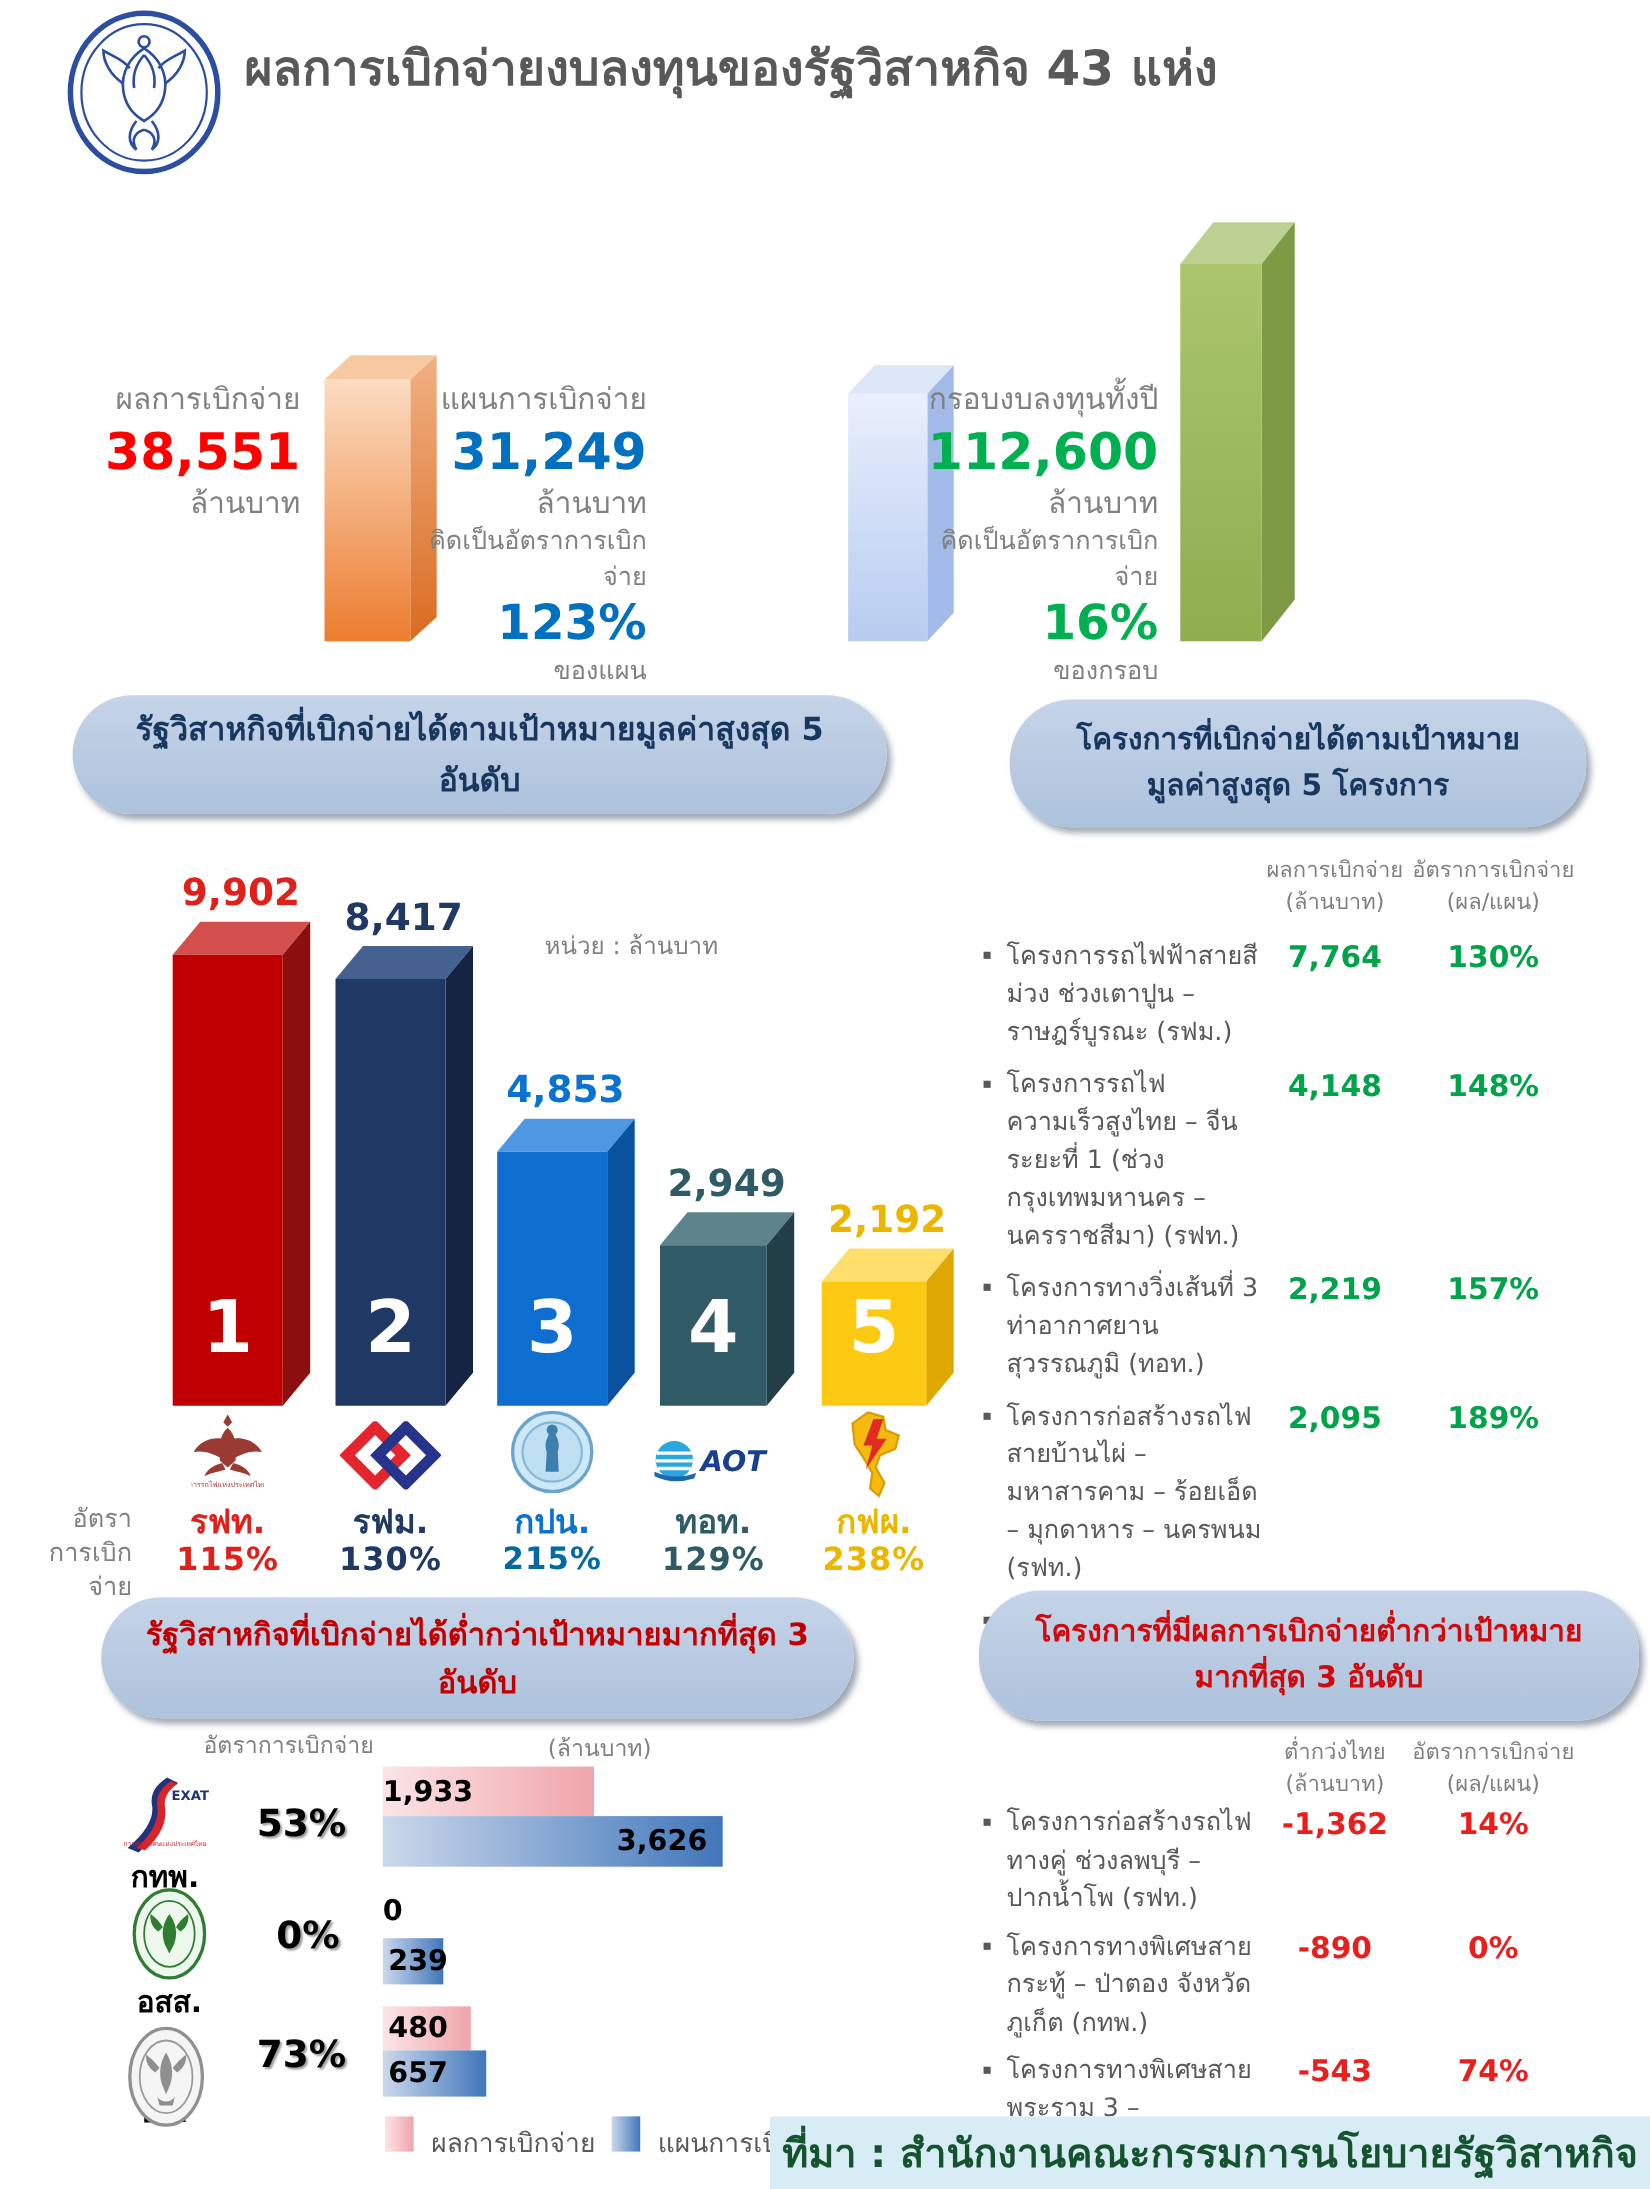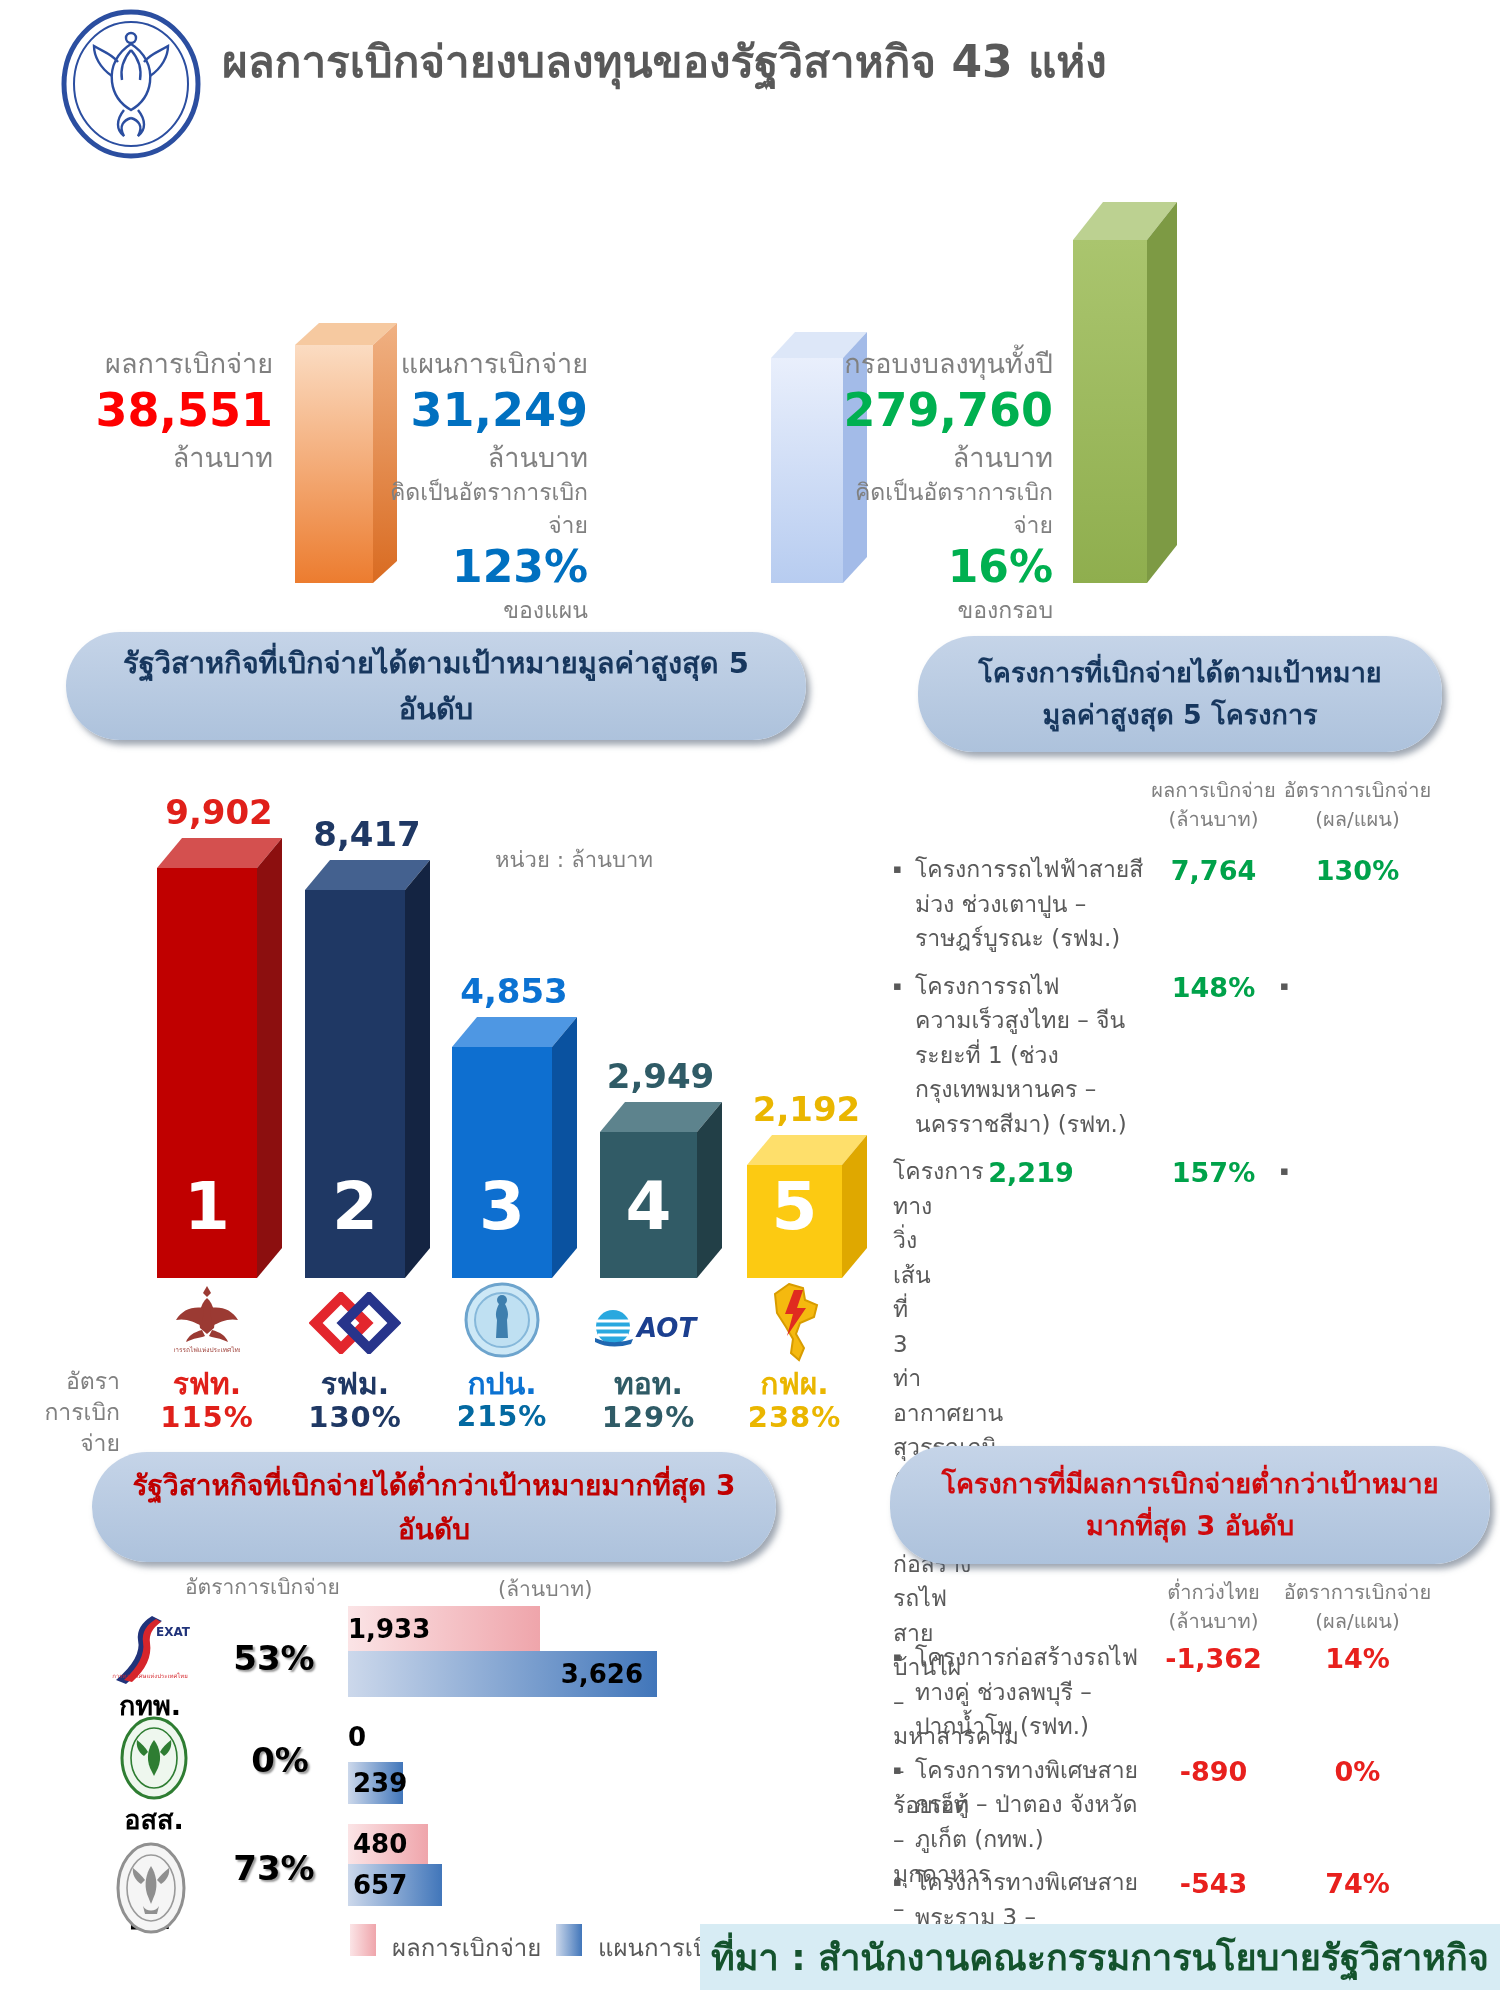--- a/index.html
+++ b/index.html
@@ -102,21 +102,21 @@
   <div class="abs rt" style="left:358px;top:346px;width:230px;">
     <div class="sum-label">แผนการเบิกจ่าย</div>
     <div class="sum-value" style="color:#0070c0;">31,249</div>
     <div class="sum-label">ล้านบาท</div>
     <div class="sum-small">คิดเป็นอัตราการเบิกจ่าย</div>
     <div class="sum-rate" style="color:#0070c0;">123%</div>
     <div class="sum-small">ของแผน</div>
   </div>
   <div class="abs rt" style="left:823px;top:346px;width:230px;">
     <div class="sum-label">กรอบงบลงทุนทั้งปี</div>
-    <div class="sum-value" style="color:#00b050;">279,760</div>
+    <div class="sum-value" style="color:#00b050;">112,600</div>
     <div class="sum-label">ล้านบาท</div>
     <div class="sum-small">คิดเป็นอัตราการเบิกจ่าย</div>
     <div class="sum-rate" style="color:#00b050;">16%</div>
     <div class="sum-small">ของกรอบ</div>
   </div>
 
   <div class="abs pill" style="left:66px;top:632px;width:740px;height:108px;">
     <div class="pill-navy" style="font-size:29px;padding:0 30px;">รัฐวิสาหกิจที่เบิกจ่ายได้ตามเป้าหมายมูลค่าสูงสุด 5 อันดับ</div>
   </div>
   <div class="abs pill" style="left:918px;top:636px;width:524px;height:116px;">
@@ -213,20 +213,21 @@
     <div>อัตราการเบิกจ่าย</div>
     <div>(ผล/แผน)</div>
   </div>
   <div id="top5-list" class="abs plist" style="left:893px;top:852px;width:565px;">
       <div class="bullet">▪</div>
       <div class="pname">โครงการรถไฟฟ้าสายสีม่วง ช่วงเตาปูน – ราษฎร์บูรณะ (รฟม.)</div>
       <div class="pval" style="color: rgb(0, 162, 74);">7,764</div>
       <div class="pval" style="color: rgb(0, 162, 74);">130%</div>
       <div class="bullet">▪</div>
       <div class="pname">โครงการรถไฟความเร็วสูงไทย – จีน ระยะที่ 1 (ช่วงกรุงเทพมหานคร – นครราชสีมา) (รฟท.)</div>
+      <div class="pval" style="color: rgb(0, 162, 74);">4,148</div>
       <div class="pval" style="color: rgb(0, 162, 74);">148%</div>
       <div class="bullet">▪</div>
       <div class="pname">โครงการทางวิ่งเส้นที่ 3 ท่าอากาศยานสุวรรณภูมิ (ทอท.)</div>
       <div class="pval" style="color: rgb(0, 162, 74);">2,219</div>
       <div class="pval" style="color: rgb(0, 162, 74);">157%</div>
       <div class="bullet">▪</div>
       <div class="pname">โครงการก่อสร้างรถไฟ สายบ้านไผ่ – มหาสารคาม – ร้อยเอ็ด – มุกดาหาร – นครพนม (รฟท.)</div>
       <div class="pval" style="color: rgb(0, 162, 74);">2,095</div>
       <div class="pval" style="color: rgb(0, 162, 74);">189%</div>
       <div class="bullet">▪</div>

